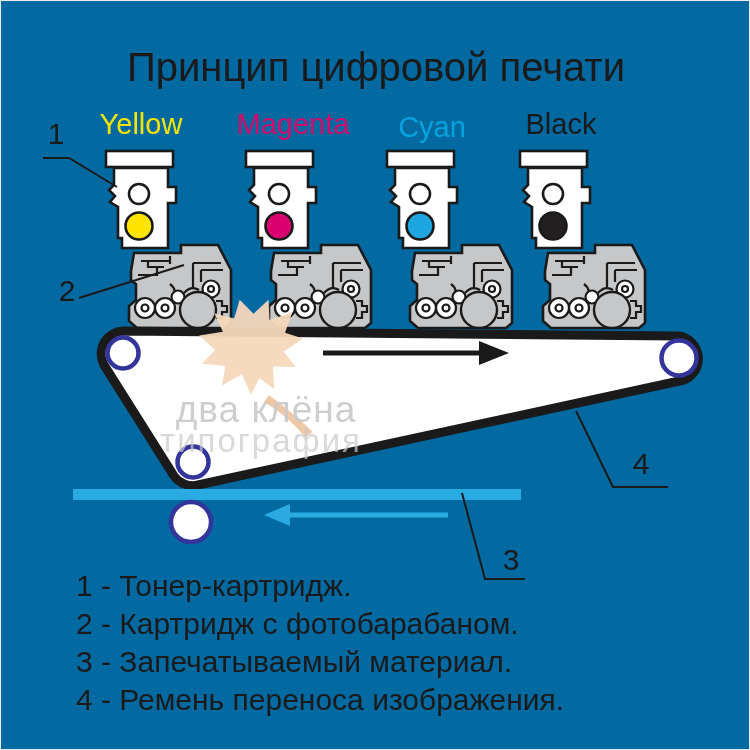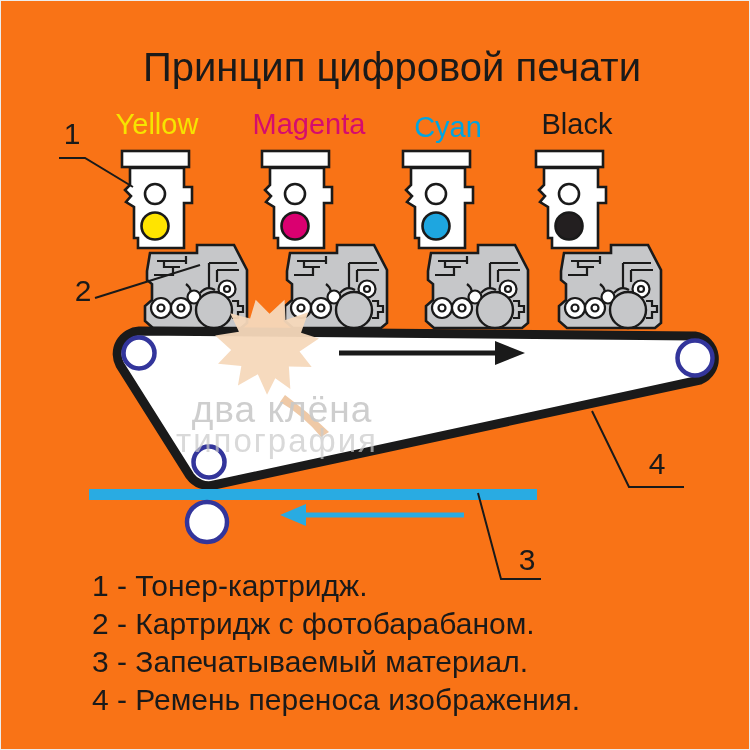--- a/index.html
+++ b/index.html
@@ -1,20 +1,19 @@
 <!DOCTYPE html>
 <html><head>
 <meta charset="utf-8">
 <style>
   html,body { margin:0; padding:0; background:#fff; }
   .canvas {
-    position:relative; width:750px; height:750px; background:#f97316;
+    position:relative; width:750px; height:750px; background:#0369a1;
     border:1px solid #ededed; box-sizing:border-box; overflow:hidden;
     font-family:"Liberation Sans", sans-serif;
-    padding-left:16px;
   }
   svg { display:block; }
   .white-part { fill:#ffffff; stroke:#1a1a1a; stroke-width:2.6; }
   .gray-part { fill:#c6c7c9; stroke:#1a1a1a; stroke-width:2.6; }
   .gray-detail { fill:none; stroke:#1a1a1a; stroke-width:2.2; }
   .gray-circle { fill:#ffffff; stroke:#1a1a1a; stroke-width:2.2; }
   .gray-circle-gray { fill:#c6c7c9; stroke:#1a1a1a; stroke-width:2.4; }
   .belt { fill:#ffffff; stroke:#1a1a1a; stroke-width:9; stroke-linejoin:round; }
   .roller { fill:#ffffff; stroke:#33359b; stroke-width:4.5; }
   .black-arrow-line { stroke:#1a1a1a; stroke-width:5; }

